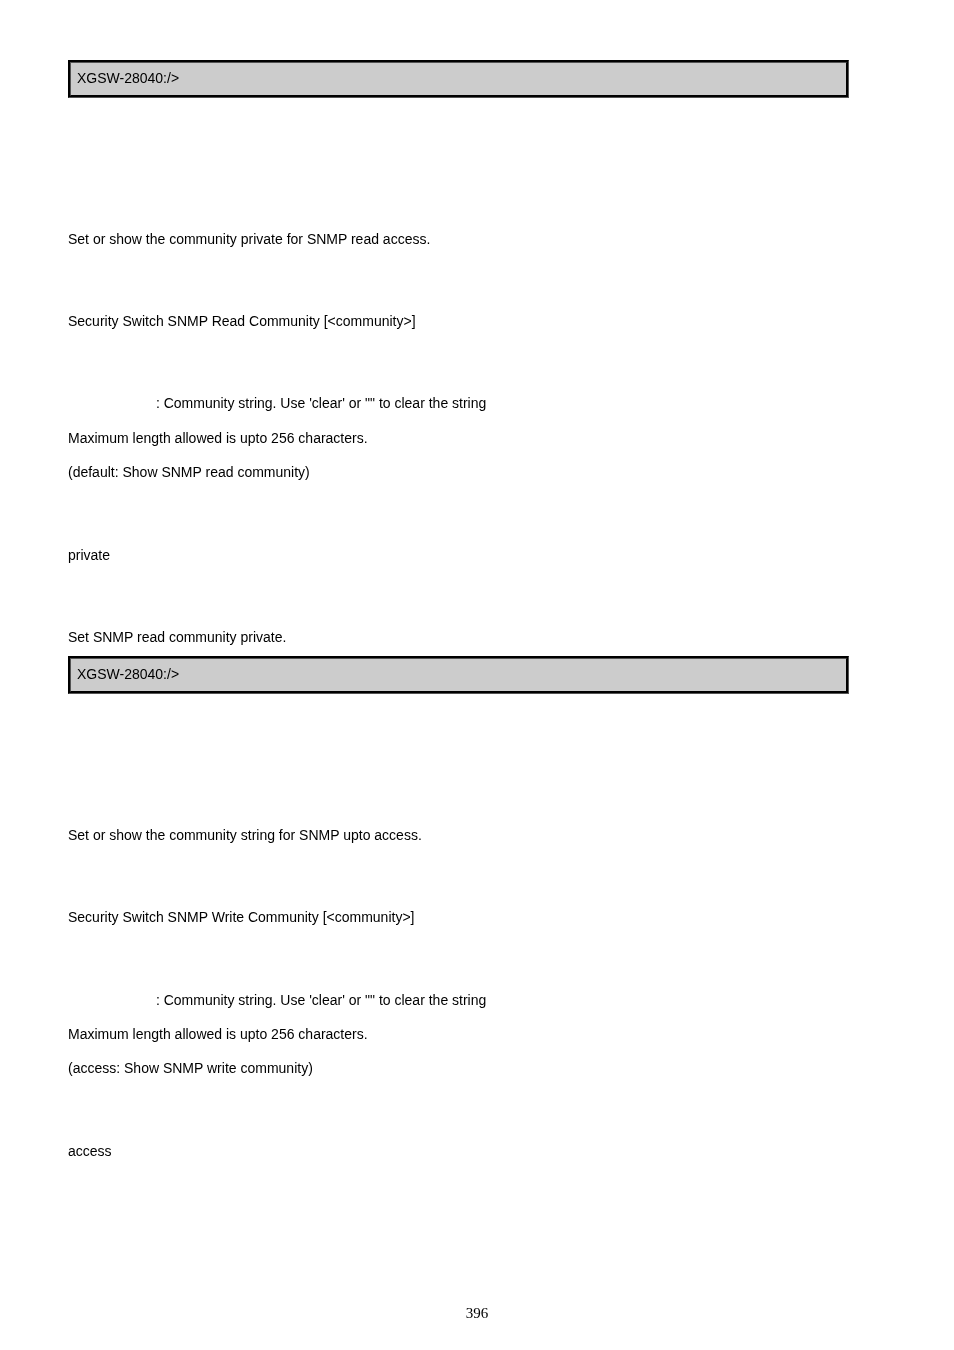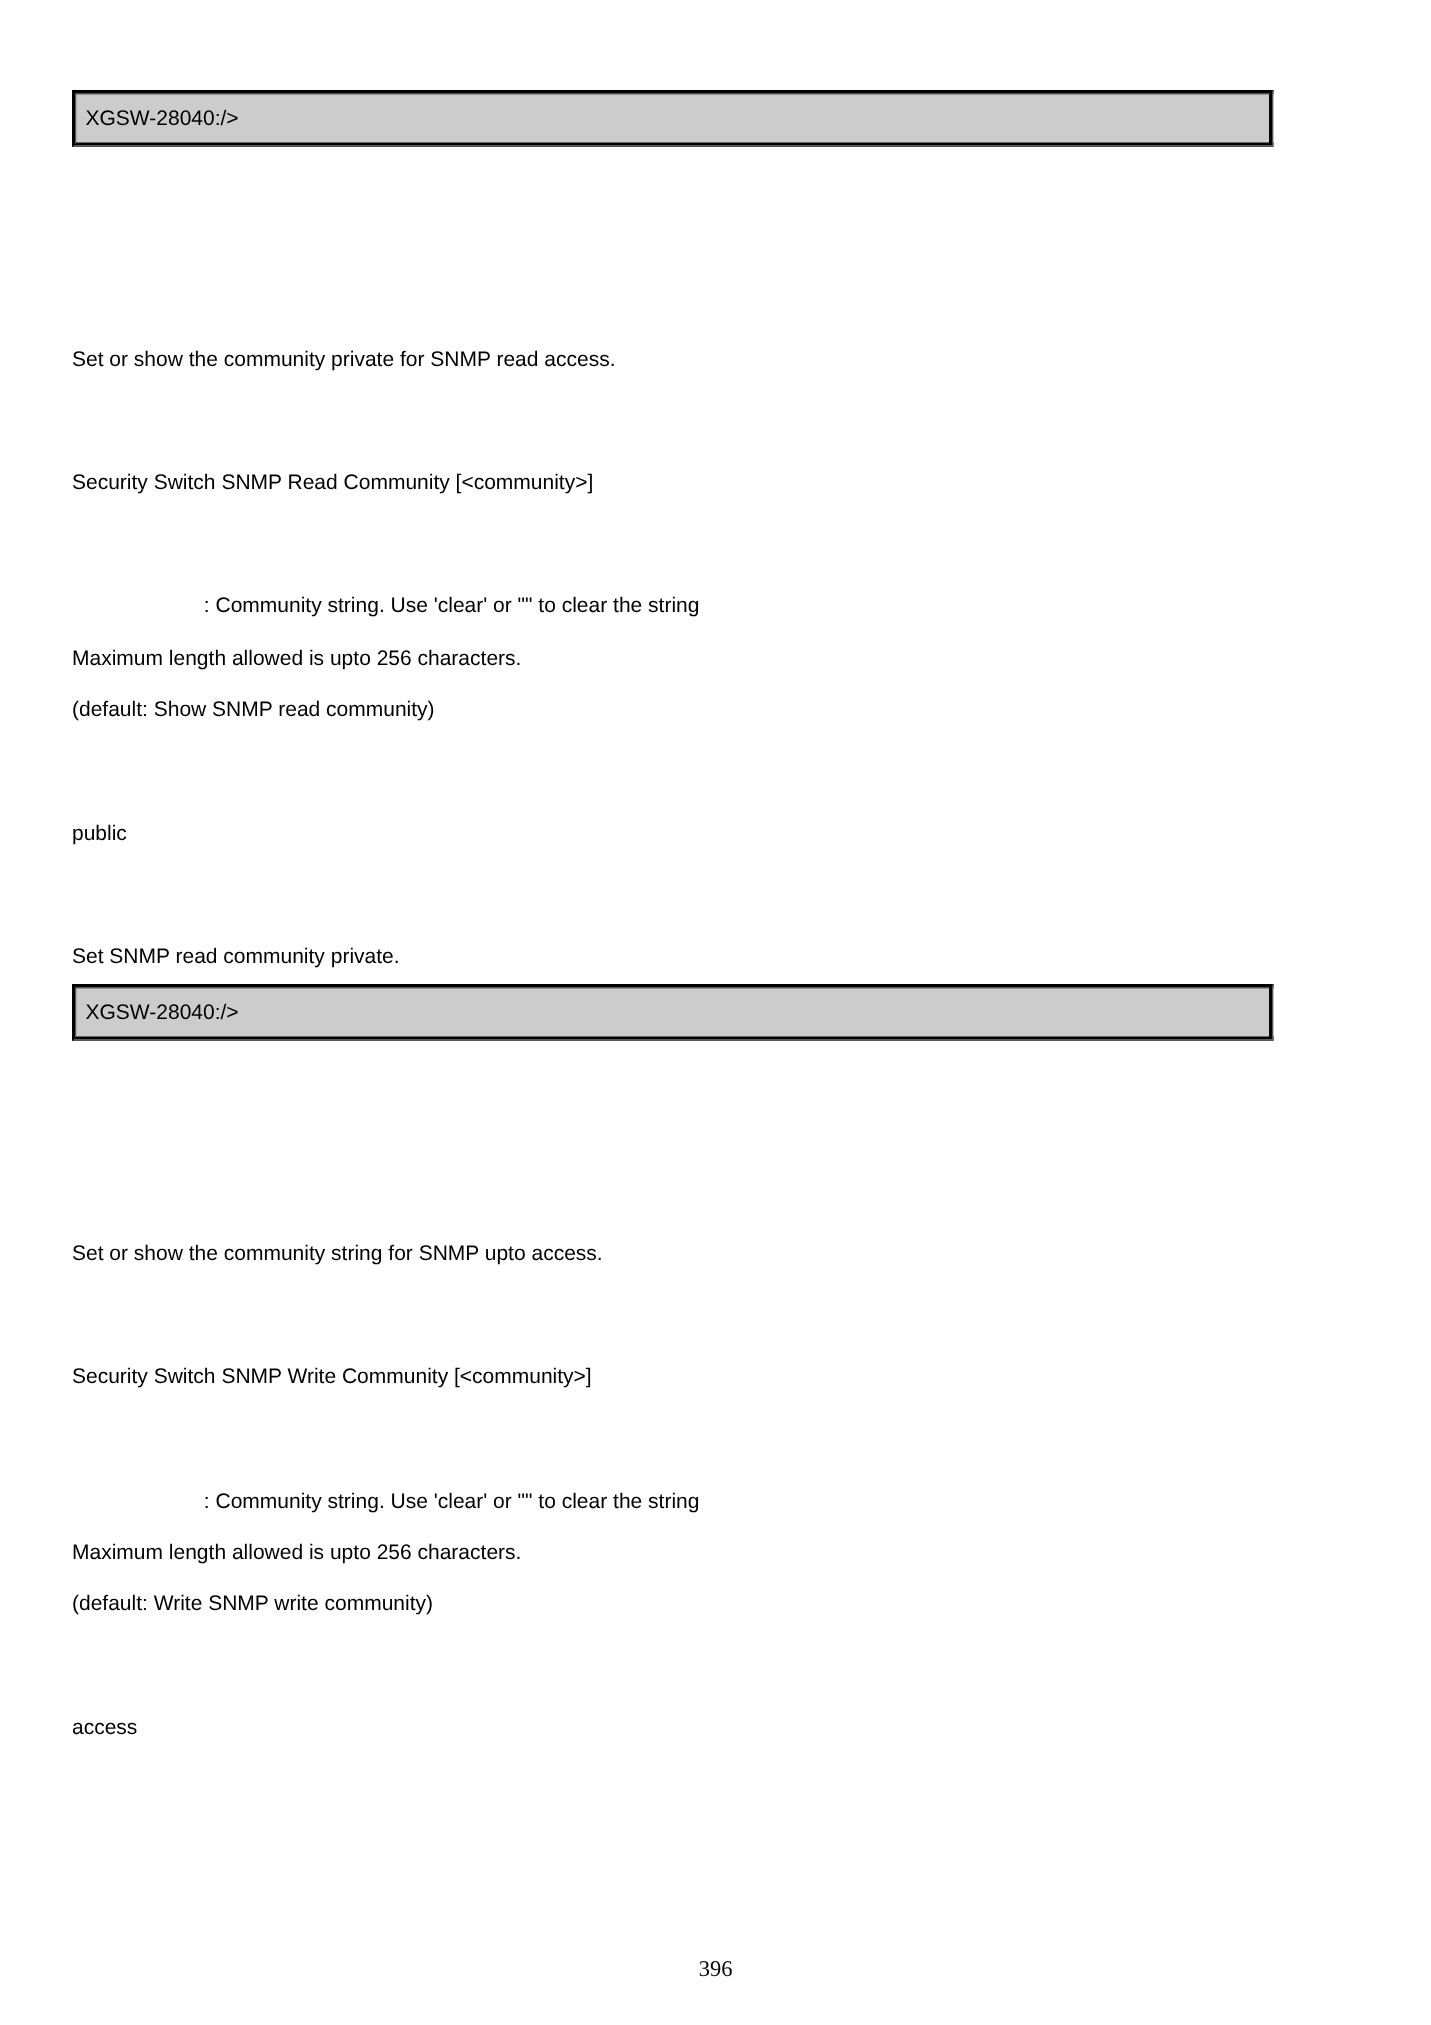--- a/index.html
+++ b/index.html
@@ -8,21 +8,21 @@
     background: #ffffff;
     font-family: Arial, Helvetica, sans-serif;
     font-size: 14px;
     color: #000000;
     position: relative;
   }
   .page {
     position: relative;
     width: 954px;
     height: 1350px;
-    padding: 60px 105px 0 48px;
+    padding: 60px 105px 0 68px;
   }
   .code-box {
     width: 100%;
     background: #cccccc;
     border: 3px solid #000000;
     border-style: groove;
     padding: 6px 6px;
     font-size: 14px;
     line-height: 1.4;
     margin-bottom: 0;
@@ -71,21 +71,21 @@
     <span class="indent-label"></span>
     <span>: Community string. Use 'clear' or "" to clear the string</span>
   </p>
   <div class="gap-xs"></div>
   <p class="para">Maximum length allowed is upto 256 characters.</p>
   <div class="gap-xs"></div>
   <p class="para">(default: Show SNMP read community)</p>
 
   <div class="gap-md"></div>
 
-  <p class="para">public</p>
+  <p class="para">private</p>
 
   <div class="gap-md"></div>
 
   <p class="para">Set SNMP read community private.</p>
   <div style="height:8px;"></div>
   <div class="code-box">
     <span>XGSW-28040:/&gt;</span>
   </div>
 
   <div class="gap-lg"></div>
@@ -98,20 +98,20 @@
 
   <div class="gap-md"></div>
 
   <p class="para">
     <span class="indent-label"></span>
     <span>: Community string. Use 'clear' or "" to clear the string</span>
   </p>
   <div class="gap-xs"></div>
   <p class="para">Maximum length allowed is upto 256 characters.</p>
   <div class="gap-xs"></div>
-  <p class="para">(default: Write SNMP write community)</p>
+  <p class="para">(access: Show SNMP write community)</p>
 
   <div class="gap-md"></div>
 
   <p class="para">access</p>
 
   <div class="page-number">396</div>
 </div>
 
 </body></html>

